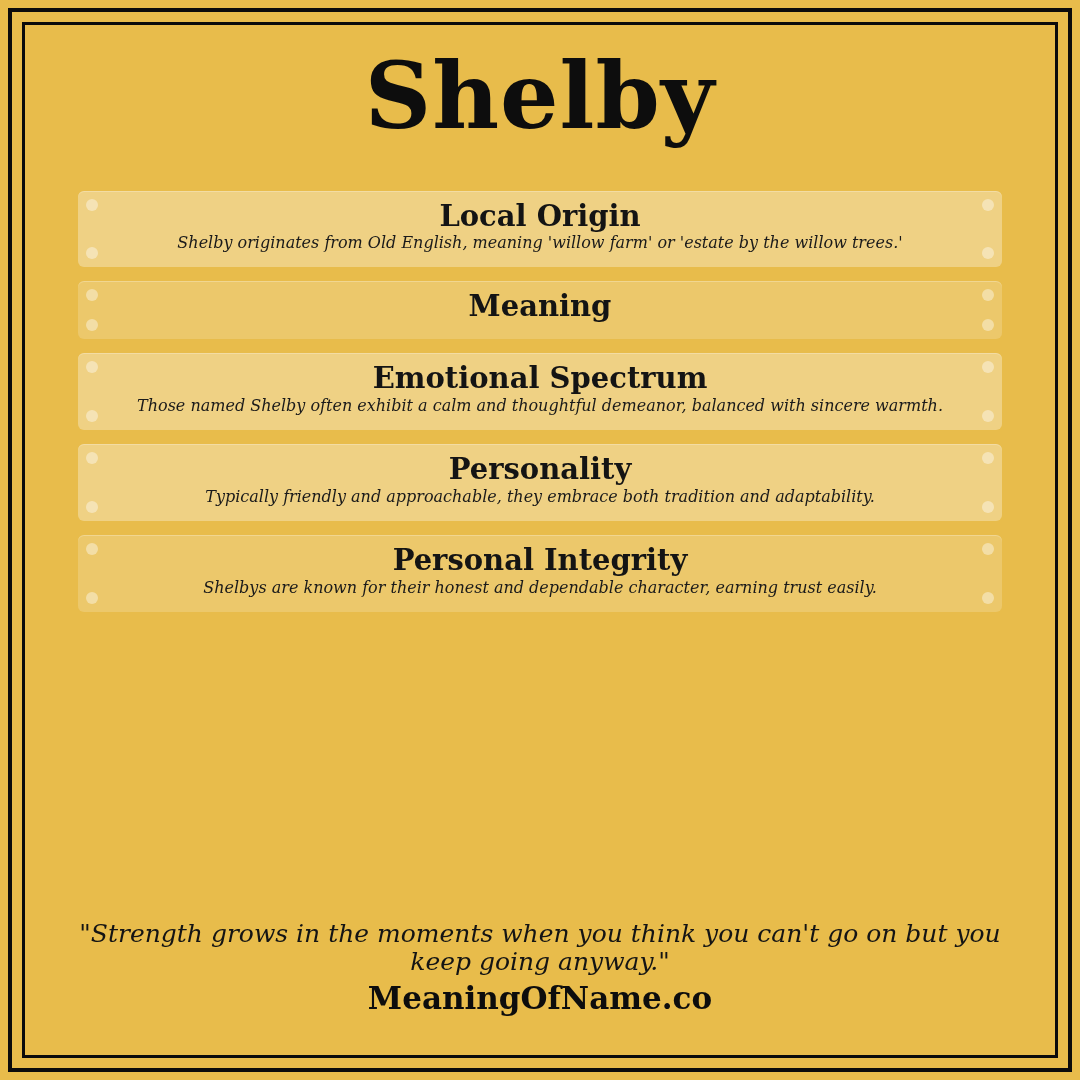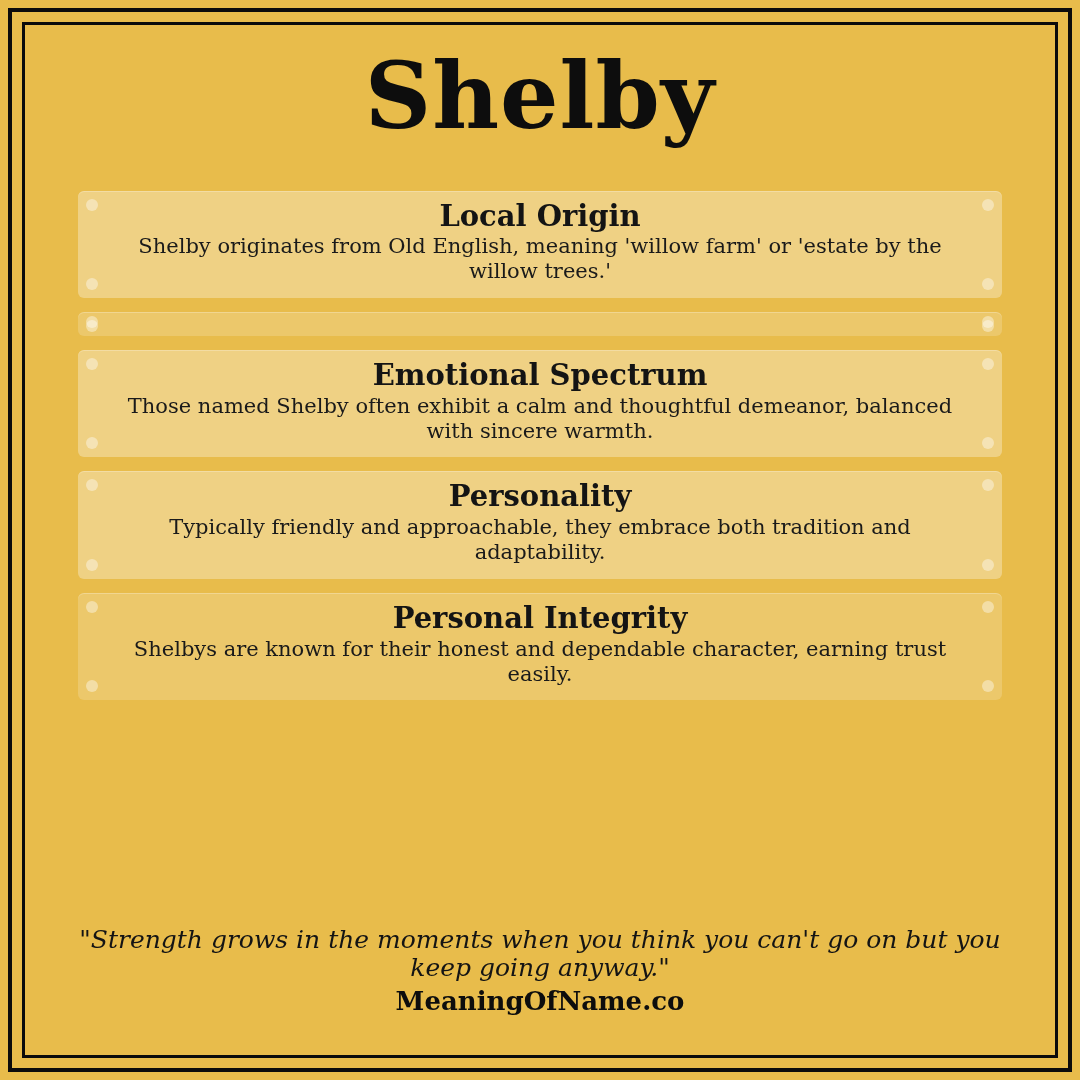--- a/index.html
+++ b/index.html
@@ -91,43 +91,44 @@
     text-align: center;
     font-size: 29px;
     font-weight: bold;
     color: #141414;
     line-height: 1.1;
     margin-bottom: 2px;
     font-family: "DejaVu Serif", serif;
   }
   .card-text {
     text-align: center;
-    font-size: 21px;
+    font-size: 16px;
     color: #1a1a1a;
     line-height: 1.18;
     font-family: "DejaVu Serif", serif;
+    font-style: italic;
   }
   .footer {
     position: absolute;
     left: 30px;
     right: 30px;
     bottom: 34px;
   }
   .quote {
     text-align: center;
     font-style: italic;
     font-size: 25px;
     color: #141414;
     line-height: 1.12;
     padding: 0 8px;
     font-family: "DejaVu Serif", serif;
   }
   .brand {
     text-align: center;
-    font-size: 26px;
+    font-size: 31px;
     font-weight: bold;
     color: #0d0d0d;
     margin-top: 4px;
     font-family: "DejaVu Serif", serif;
   }
 </style>
 </head>
 <body>
 
 <div class="page">
@@ -146,20 +147,21 @@
         <span class="dot br"></span>
         <div class="card-title">Local Origin</div>
         <div class="card-text">Shelby originates from Old English, meaning 'willow farm' or 'estate by the willow trees.'</div>
       </div>
 
       <div class="card alt">
         <span class="dot tl"></span>
         <span class="dot tr"></span>
         <span class="dot bl"></span>
         <span class="dot br"></span>
+        <div class="card-title">Meaning</div>
       </div>
 
       <div class="card">
         <span class="dot tl"></span>
         <span class="dot tr"></span>
         <span class="dot bl"></span>
         <span class="dot br"></span>
         <div class="card-title">Emotional Spectrum</div>
         <div class="card-text">Those named Shelby often exhibit a calm and thoughtful demeanor, balanced with sincere warmth.</div>
       </div>

